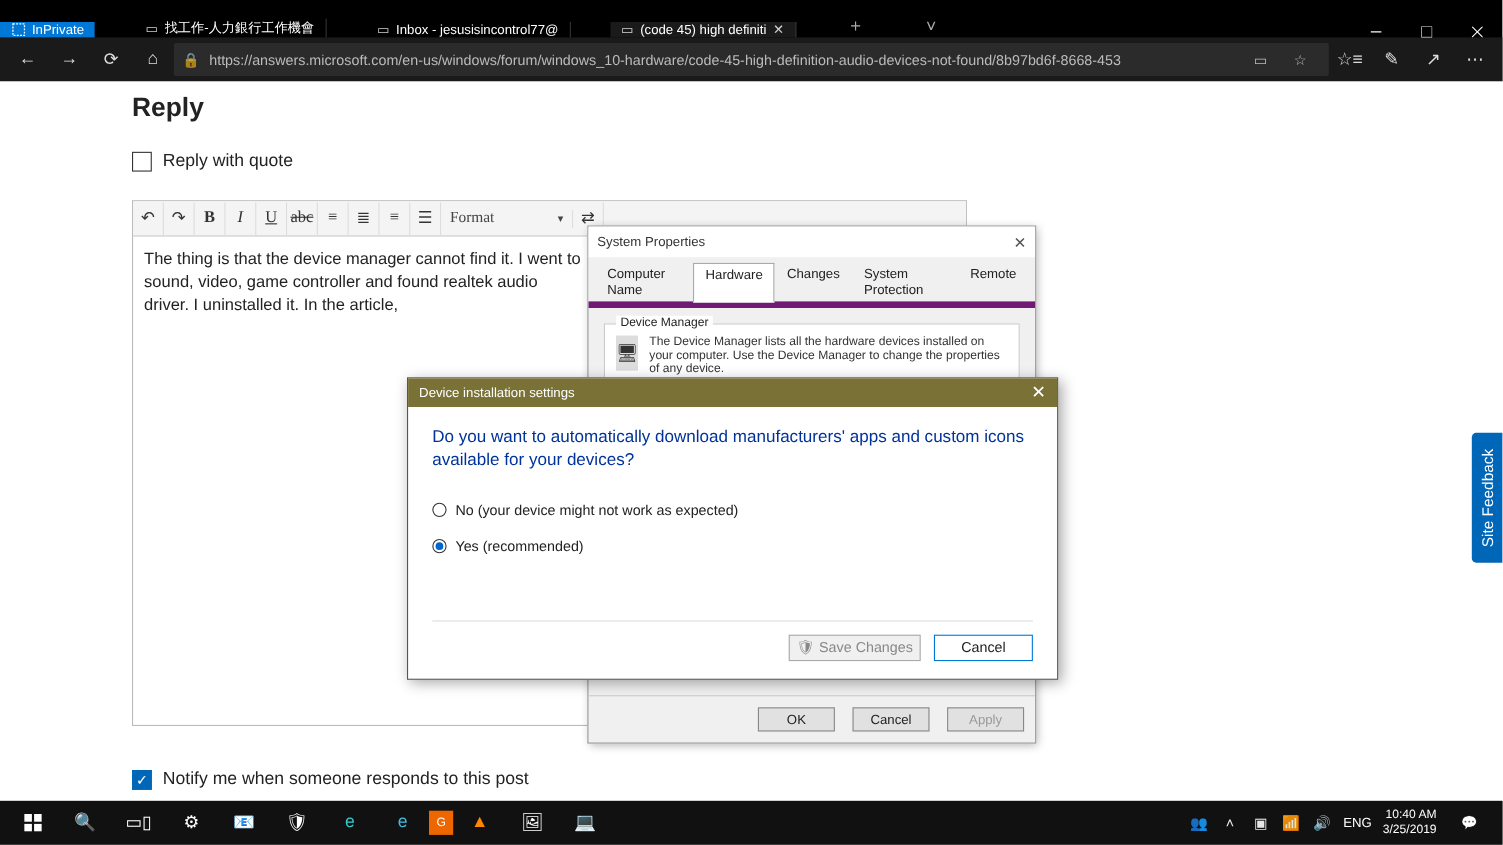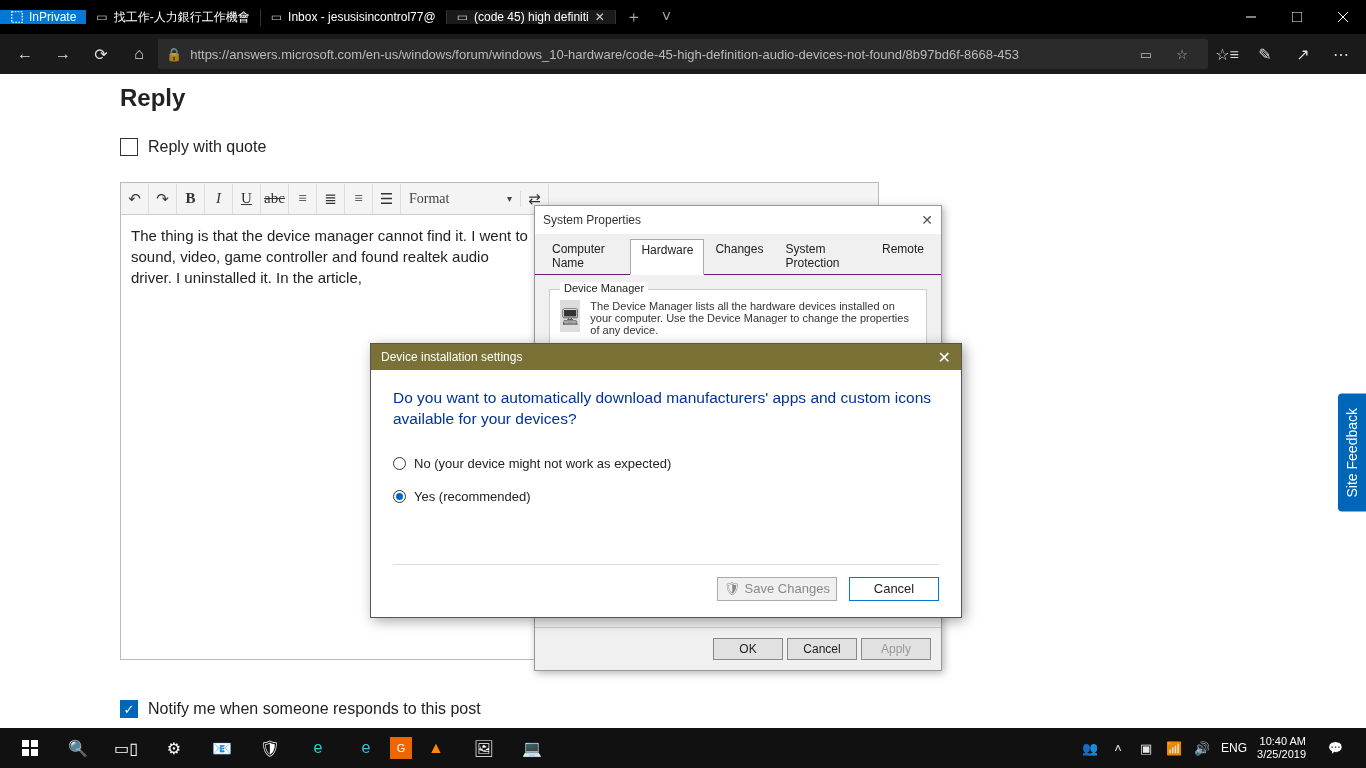--- a/index.html
+++ b/index.html
@@ -1,20 +1,20 @@
 <!DOCTYPE html>
 <html><head>
 <meta charset="utf-8">
 <style>
 * { margin: 0; padding: 0; box-sizing: border-box; }
 html, body { width: 1366px; height: 768px; overflow: hidden; font-family: "Segoe UI", Tahoma, sans-serif; background: #fff; }
 
 
 .browser-chrome { background: #000; color: #fff; }
-.tab-bar { display: flex; align-items: center; height: 34px; }
+.tab-bar { display: flex; align-items: flex-end; height: 34px; gap: 36px; }
 .inprivate { background: #0078d7; display: flex; align-items: center; padding: 0 10px; font-size: 12px; }
 .inprivate svg { margin-right: 5px; }
 .tab { display: flex; align-items: center; padding: 0 10px; border-right: 1px solid #333; font-size: 12px; max-width: 200px; cursor: pointer; }
 .tab.active { background: #1a1a1a; }
 .tab .tab-icon { margin-right: 6px; font-size: 12px; opacity: .8; }
 .tab .tab-txt { white-space: nowrap; overflow: hidden; text-overflow: ellipsis; flex: 1 1 auto; }
 .tab .tab-close { margin-left: 6px; font-size: 12px; opacity: .8; }
 .tab-new { display: flex; align-items: center; padding: 0 10px; cursor: pointer; color: #aaa; }
 .tab-chev { display: flex; align-items: center; padding: 0 10px; cursor: pointer; color: #aaa; }
 .win-controls { margin-left: auto; display: flex; }
@@ -42,28 +42,28 @@
 .notify-row { display:flex; align-items:center; gap:10px; margin-top: 40px; }
 .notify-label { font-size: 16px; }
 
 
 .feedback-tab { position: absolute; right: 0; top: 320px; background:#0067b8; color:#fff; writing-mode: vertical-rl; transform: rotate(180deg); padding: 14px 6px; font-size: 14px; border-radius: 0 4px 4px 0; }
 
 
 .sys-props { position: absolute; left: 534px; top: 131px; width: 408px; background: #f0f0f0; border: 1px solid #999; box-shadow: 2px 2px 8px rgba(0,0,0,.3); }
 .sys-title { display:flex; align-items:center; height:28px; padding:0 8px; background:#fff; font-size:12px; color:#333; }
 .sys-title .x { margin-left:auto; font-size:14px; color:#555; }
-.sys-tabs { display:flex; padding: 4px 6px 0; font-size:12px; background:#f0f0f0; border-bottom:1px solid #701a75; }
+.sys-tabs { display:flex; padding: 4px 6px 0; font-size:12px; background:#f0f0f0; border-bottom:6px solid #701a75; }
 .sys-tab { padding: 3px 10px; border:1px solid transparent; cursor:pointer; }
 .sys-tab.active { background:#fff; border-color:#aaa; border-bottom-color:#fff; position:relative; top:1px; }
 .dm-field { margin:14px; border:1px solid #ccc; padding:10px; position:relative; background:#fff; }
 .dm-legend { position:absolute; top:-8px; left:10px; background:#fff; padding:0 4px; font-size:11px; }
 .dm-body { display:flex; gap:10px; font-size:11px; color:#333; }
 .dm-icon { width:32px; height:32px; background:#ddd; display:flex; align-items:center; justify-content:center; font-size:16px; }
-.sys-btns { display:flex; gap:4px; justify-content:flex-end; padding: 10px; border-top:1px solid #ccc; margin-top: 280px; }
+.sys-btns { display:flex; gap:16px; justify-content:flex-end; padding: 10px; border-top:1px solid #ccc; margin-top: 280px; }
 .win-button { width:70px; height:22px; border:1px solid #888; background:#e1e1e1; font-size:12px; display:flex; align-items:center; justify-content:center; }
 .win-button.disabled { color:#999; }
 
 
 .dev-install { position: absolute; left: 370px; top: 269px; width: 592px; background:#fff; border:1px solid #555; box-shadow: 3px 3px 12px rgba(0,0,0,.35); }
 .dev-titlebar { background:#7a7137; color:#fff; height:26px; display:flex; align-items:center; padding:0 10px; font-size:12px; }
 .dev-titlebar .x { margin-left:auto; font-size:16px; font-weight:300; }
 .dev-body { padding: 18px 22px 0; }
 .dev-q { color:#003399; font-size: 15.5px; line-height:1.35; margin-bottom: 26px; }
 .radio-row { display:flex; align-items:center; gap:8px; font-size:13px; margin-bottom: 18px; }

